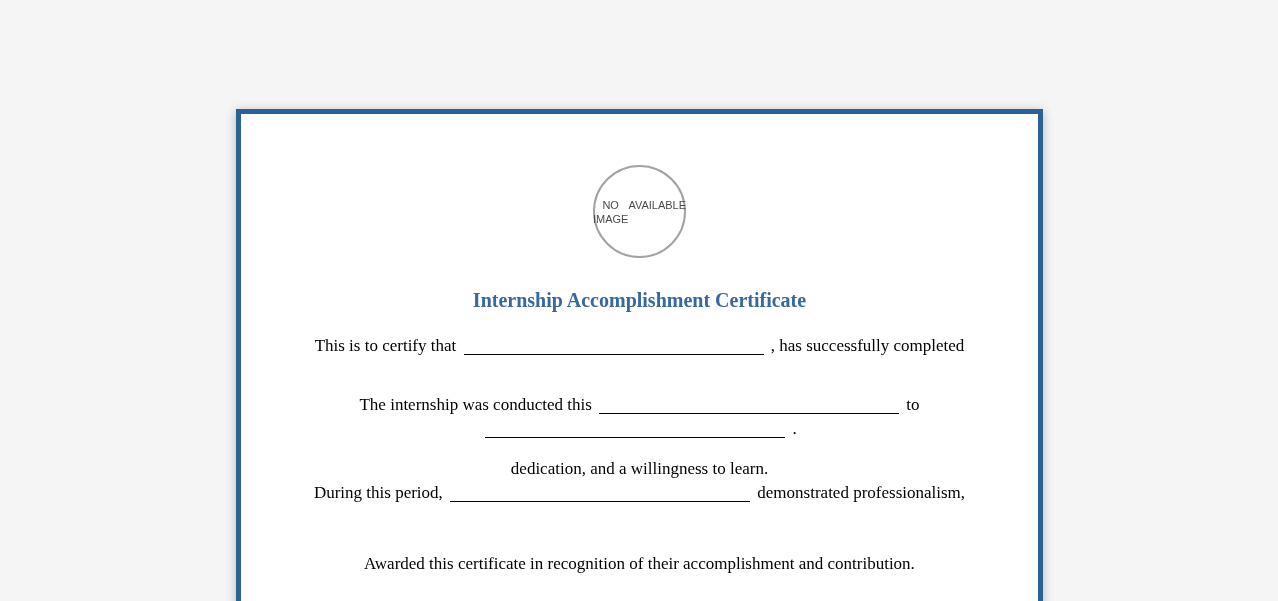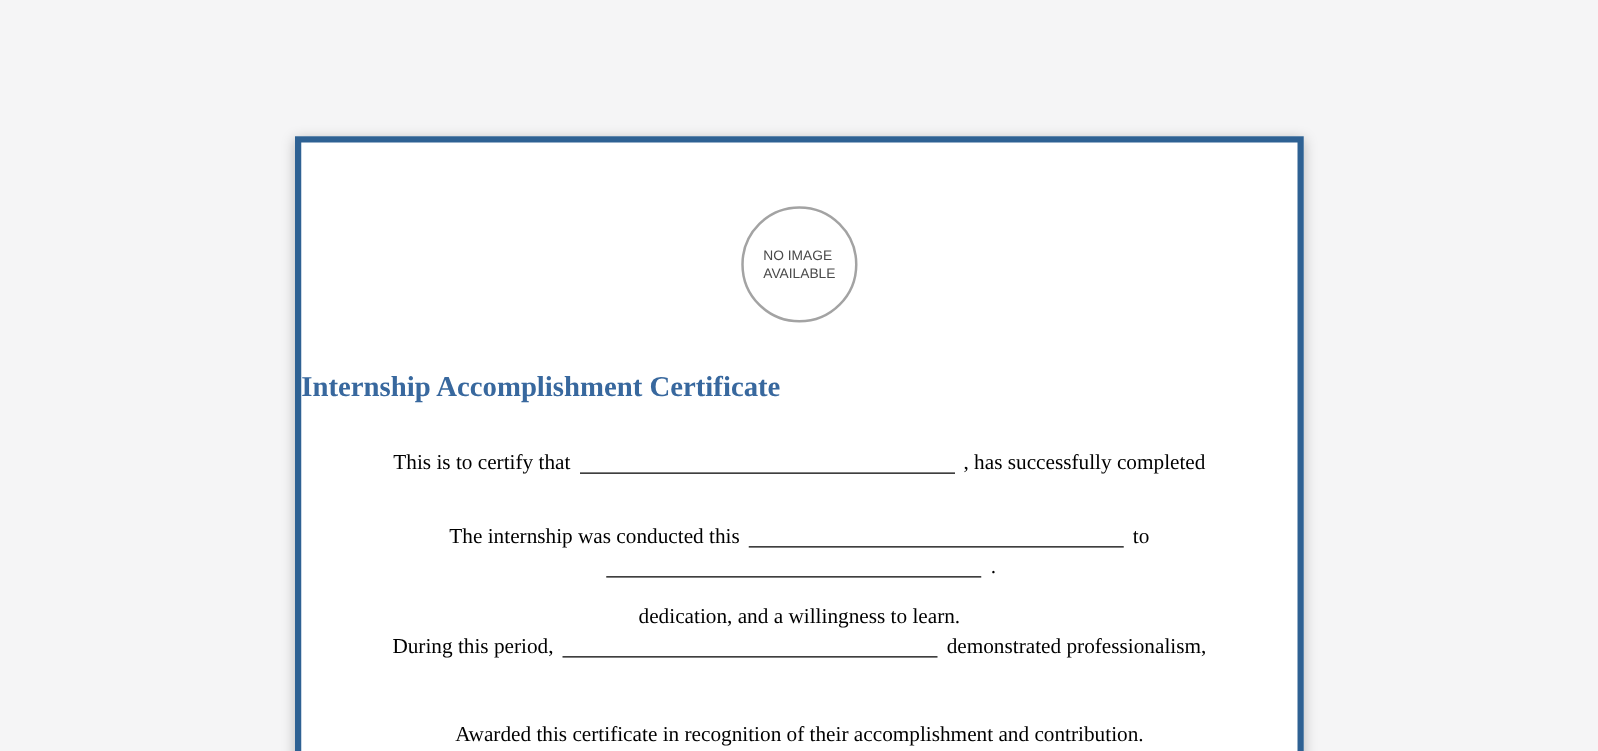--- a/index.html
+++ b/index.html
@@ -37,27 +37,28 @@
     display: flex;
     align-items: center;
     justify-content: center;
     background: #ffffff;
   }
   .photo-text {
     font-family: "Liberation Sans", sans-serif;
     font-size: 11px;
     line-height: 14px;
     color: #4a4a4a;
+    text-align: center;
     display: flex;
-    flex-direction: column;
+    flex-direction: row;
   }
   .title {
-    margin: 35px 0 0 0;
-    text-align: left;
-    font-size: 23px;
+    margin: 25px 0 0 0;
+    text-align: center;
+    font-size: 20px;
     line-height: 34px;
     font-weight: bold;
     color: #38689e;
     font-family: "Liberation Serif", serif;
   }
   .cert-body {
     width: 690px;
     margin: 0 auto;
     font-size: 17px;
     color: #000000;
@@ -68,21 +69,21 @@
     min-height: 24px;
   }
   .blank {
     display: inline-block;
     width: 300px;
     height: 18px;
     border-bottom: 1px solid #000000;
     vertical-align: -4px;
     margin: 0 3px;
   }
-  .para:nth-child(1) { margin-top: 31px; }
+  .para:nth-child(1) { margin-top: 17px; }
   .para:nth-child(2) { margin-top: 35px; }
   .para:nth-child(3) { margin-top: 16px; }
   .para:nth-child(4) { margin-top: 47px; text-align: center; }
 </style>
 </head>
 <body style="background: rgb(245, 245, 246);">
 
 <div class="page">
   <div class="card" style="border-color: rgb(46, 97, 147);">
     <div class="photo-circle">

